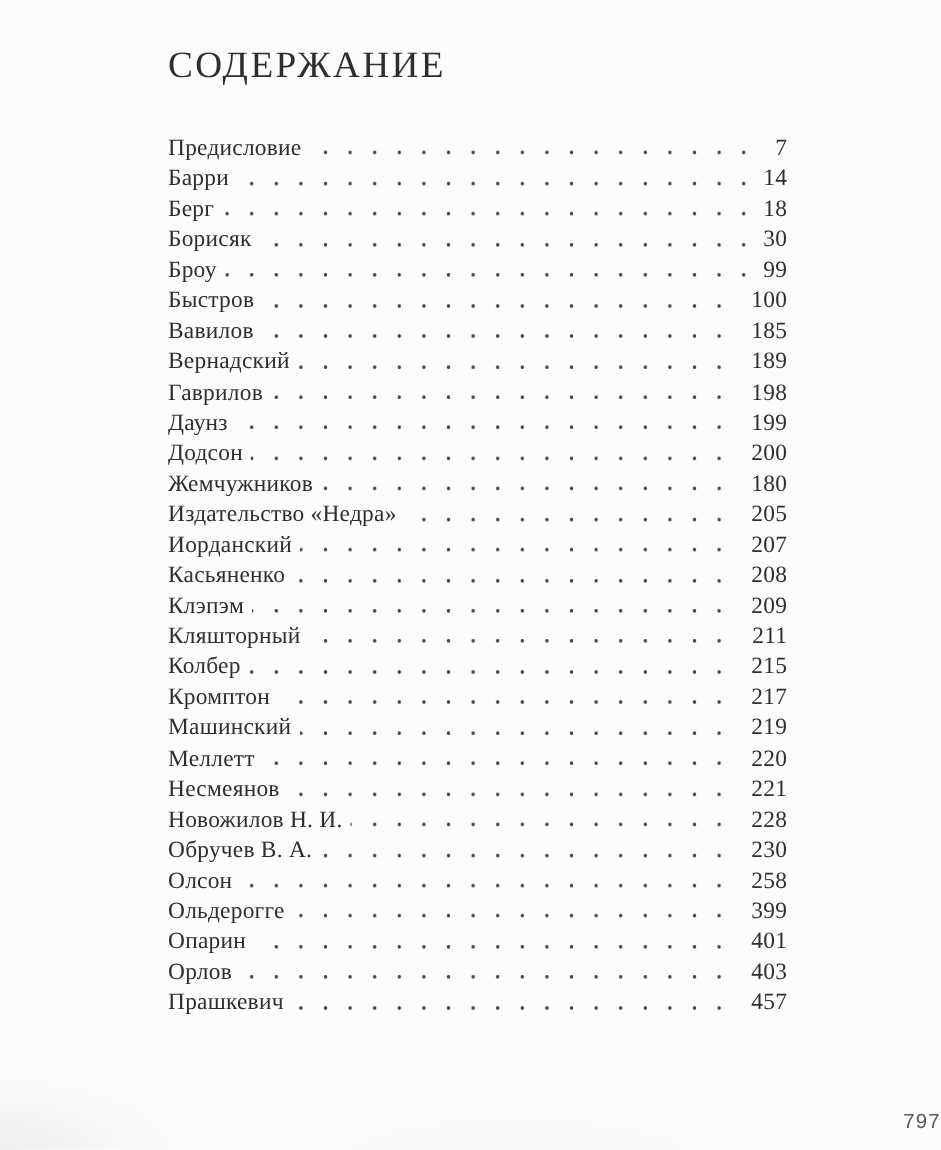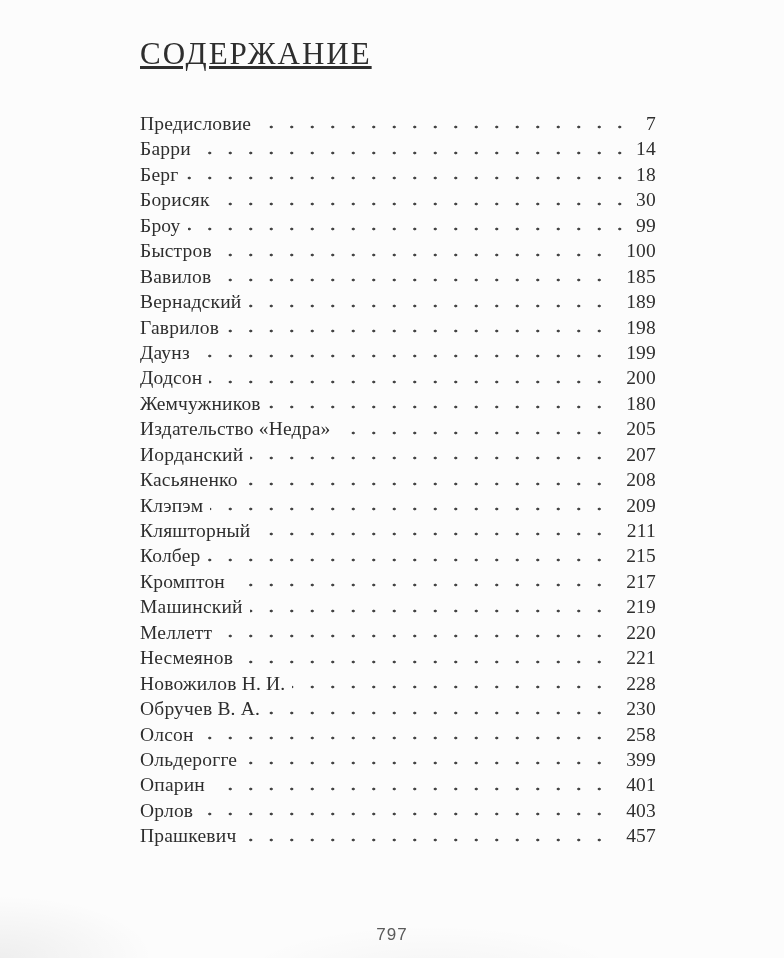--- a/index.html
+++ b/index.html
@@ -25,21 +25,20 @@
       radial-gradient(260px 70px at 55% 102%, rgba(0,0,0,0.03), rgba(0,0,0,0) 75%);
   }
   .page-title{
     position:absolute;
     left:140px;top:36px;
     margin:0;
     font-size:31px;
     font-weight:normal;
     letter-spacing:2px;
     color:var(--ink);
-    text-decoration:underline;
   }
   .toc{
     position:absolute;
     left:140px;top:111px;
     width:516px;
   }
   .toc-row{
     display:flex;
     justify-content:space-between;
     align-items:baseline;
@@ -60,21 +59,21 @@
     white-space:nowrap;
   }
   .toc-page{
     background:var(--paper);      
     padding-left:9px;
     white-space:nowrap;
   }
   .folio{
     position:absolute;
     left:0;right:0;bottom:13px;
-    text-align:center;
+    text-align:right;
     font-family:"Liberation Sans","DejaVu Sans",sans-serif;
     font-size:17px;
     letter-spacing:1px;
     color:var(--folio);
   }
 </style>
 </head>
 <body>
 
 <div class="vignette"></div>

